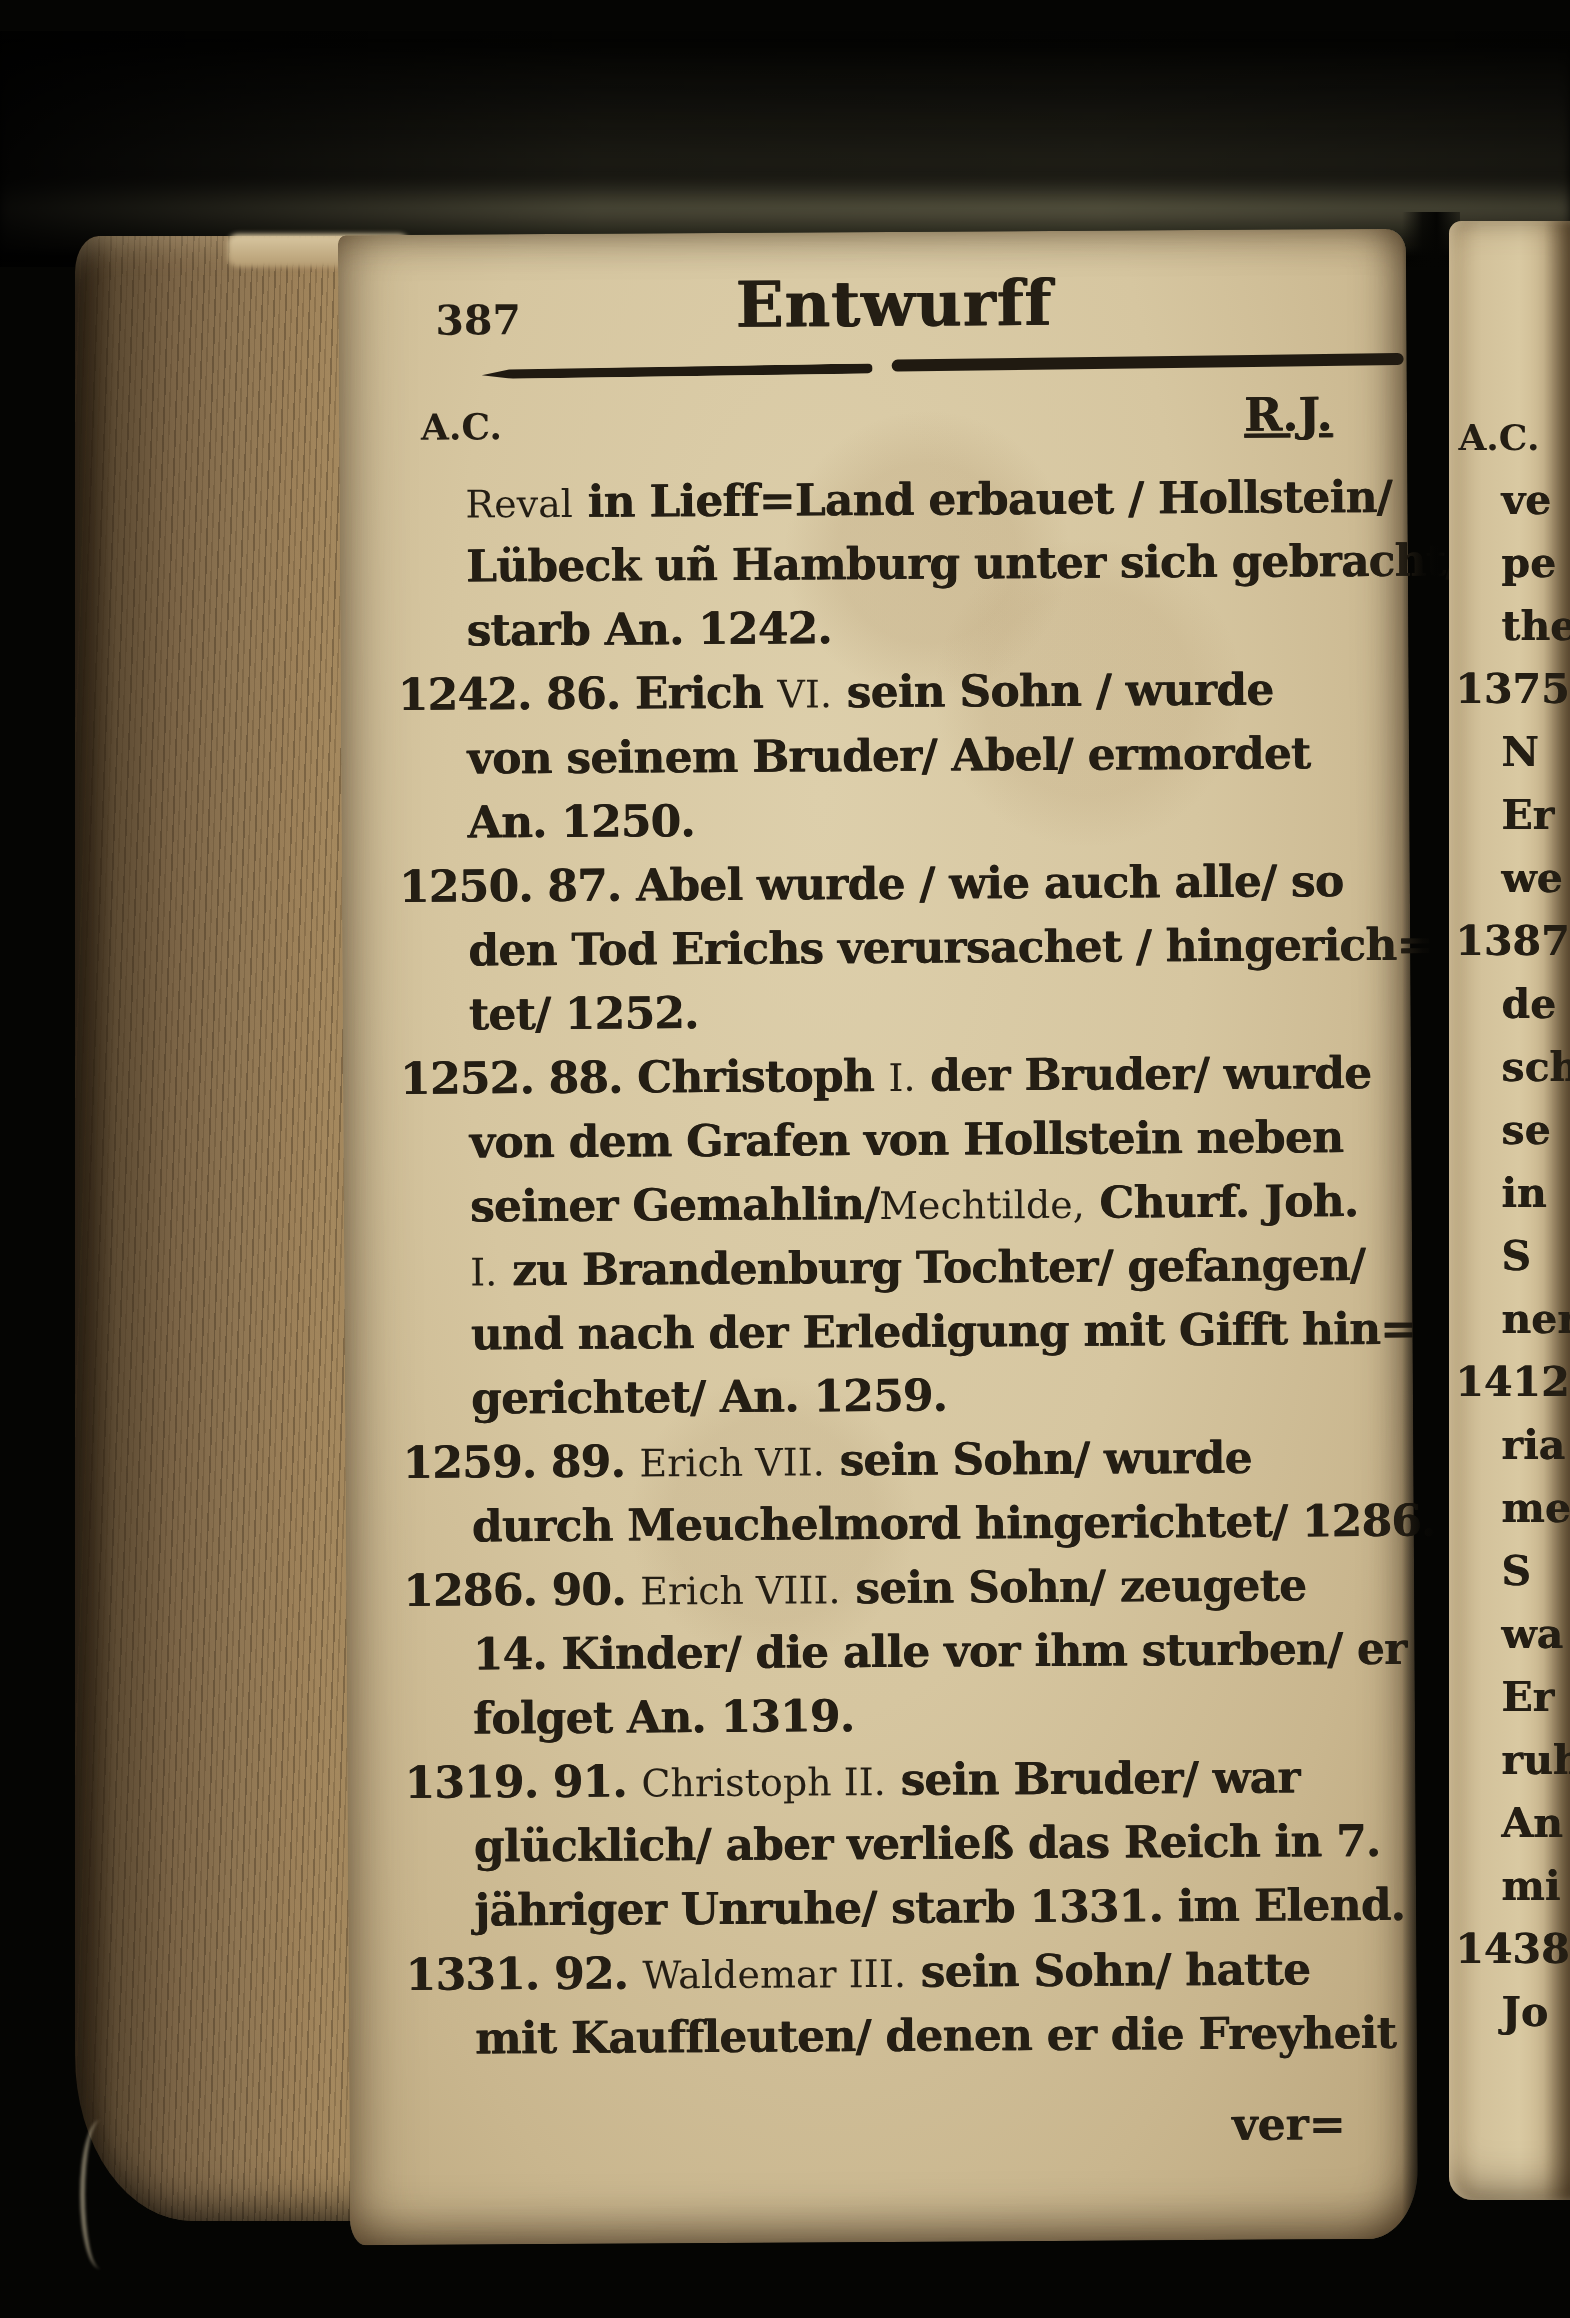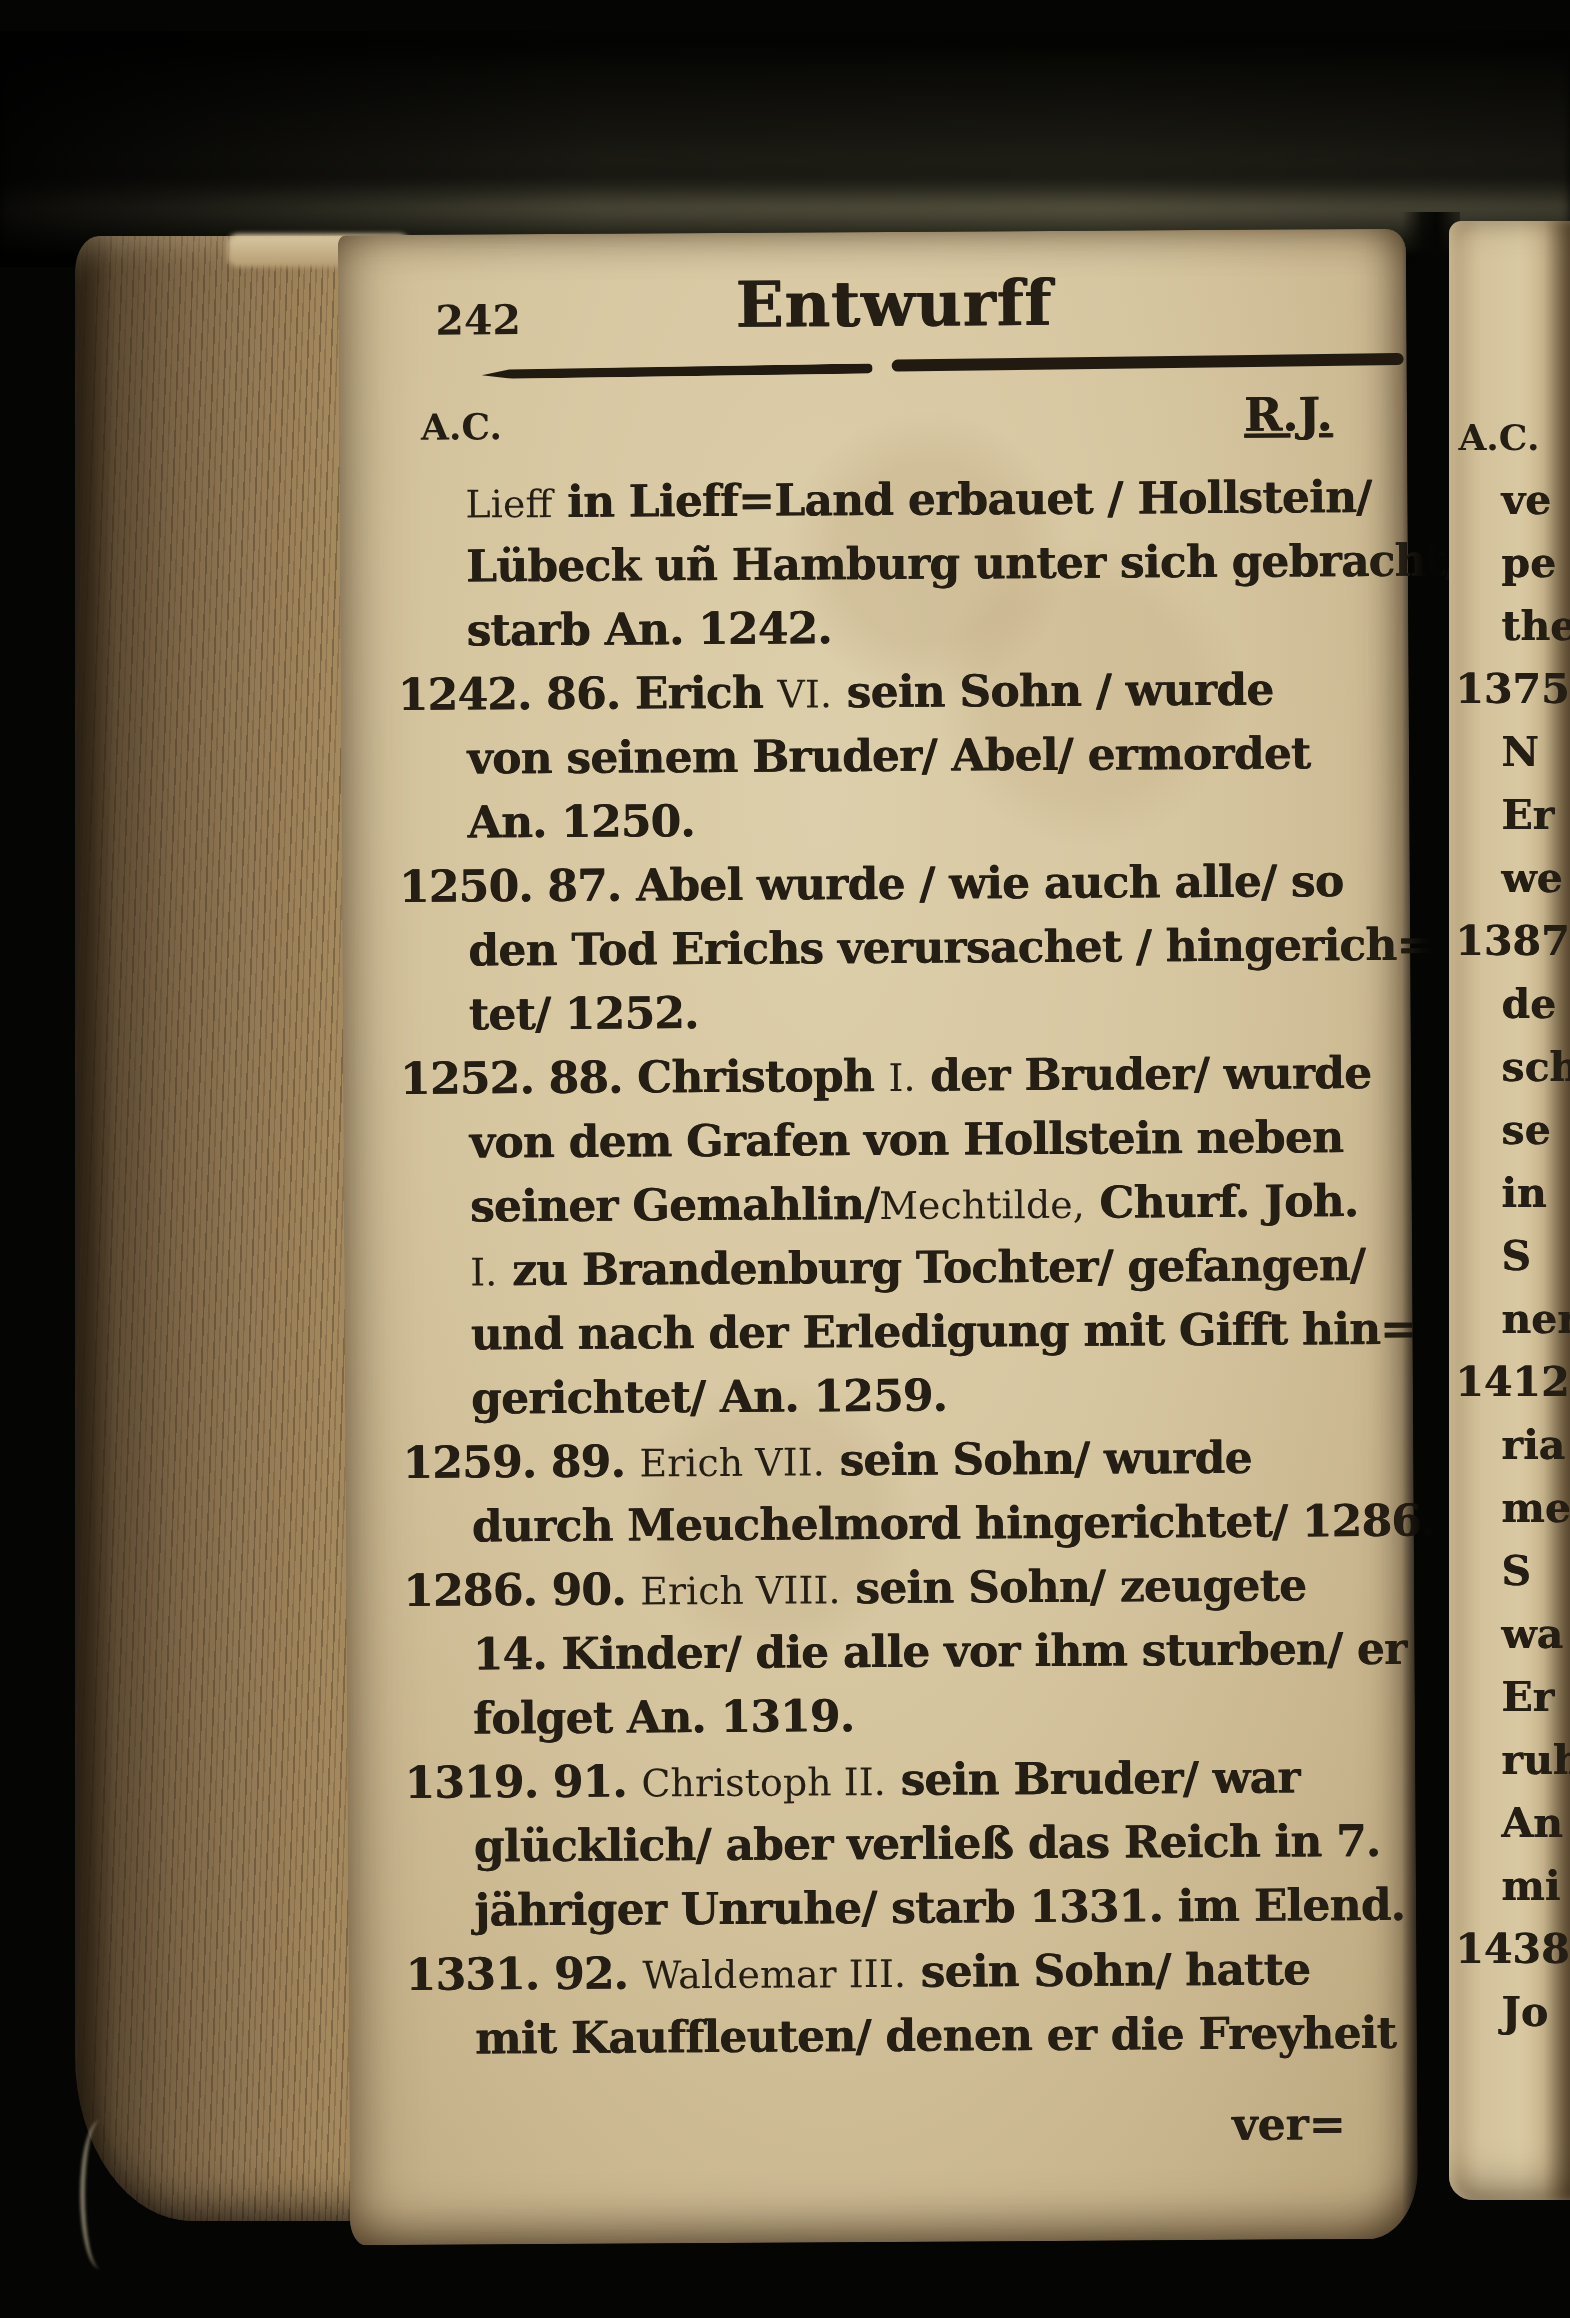--- a/index.html
+++ b/index.html
@@ -89,30 +89,30 @@
 
   <div class="band-dark"></div>
   <div class="band-light"></div>
   <div class="band-shade"></div>
 
   <div class="fore-edge"></div>
   <div class="fore-edge-top"></div>
   <div class="fore-edge-glint"></div>
 
   <div class="page">
-    <div class="page-number">242</div>
+    <div class="page-number">387</div>
     <div class="running-header">Entwurff</div>
     <div class="rule rule-1"></div>
     <div class="rule rule-2"></div>
     <div class="col-label-left">A.C.</div>
     <div class="col-label-right">R.J.</div>
 
     <div class="text-block">
 
-    <div class="tline cont"><span class="antiqua">Lieff</span><span> in Lieff=Land erbauet / Hollstein/</span></div>
+    <div class="tline cont"><span class="antiqua">Reval</span><span> in Lieff=Land erbauet / Hollstein/</span></div>
         <div class="tline cont"><span>Lübeck uñ Hamburg unter sich gebracht/</span></div>
         <div class="tline cont"><span>starb An. 1242.</span></div>
         <div class="tline year"><span>1242. 86. Erich </span><span class="antiqua">VI.</span><span> sein Sohn / wurde</span></div>
         <div class="tline cont"><span>von seinem Bruder/ Abel/ ermordet</span></div>
         <div class="tline cont"><span>An. 1250.</span></div>
         <div class="tline year"><span>1250. 87. Abel wurde / wie auch alle/ so</span></div>
         <div class="tline cont"><span>den Tod Erichs verursachet / hingerich=</span></div>
         <div class="tline cont"><span>tet/ 1252.</span></div>
         <div class="tline year"><span>1252. 88. Christoph </span><span class="antiqua">I.</span><span> der Bruder/ wurde</span></div>
         <div class="tline cont"><span>von dem Grafen von Hollstein neben</span></div>

